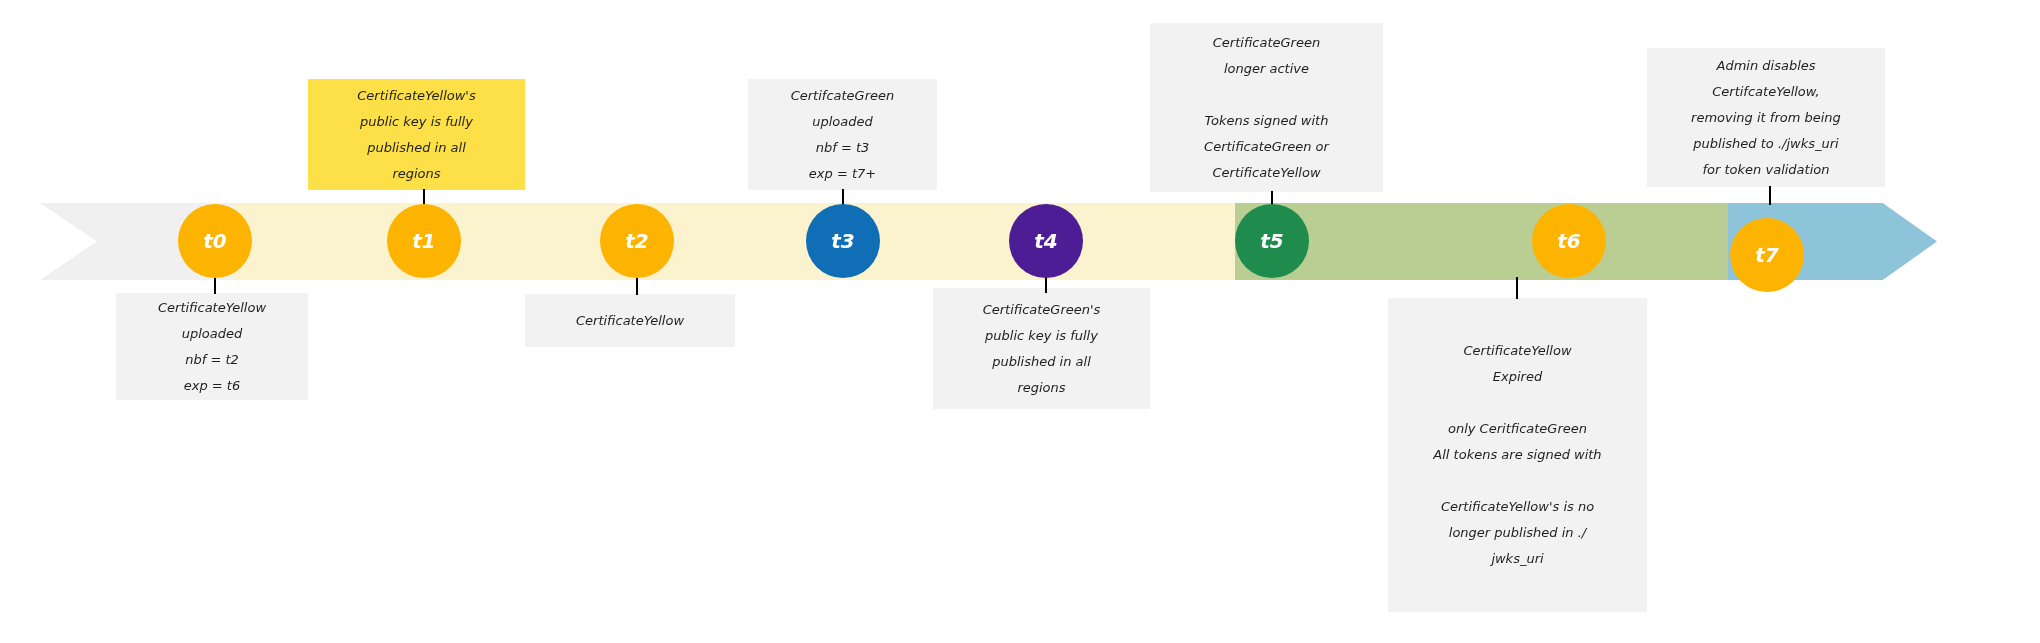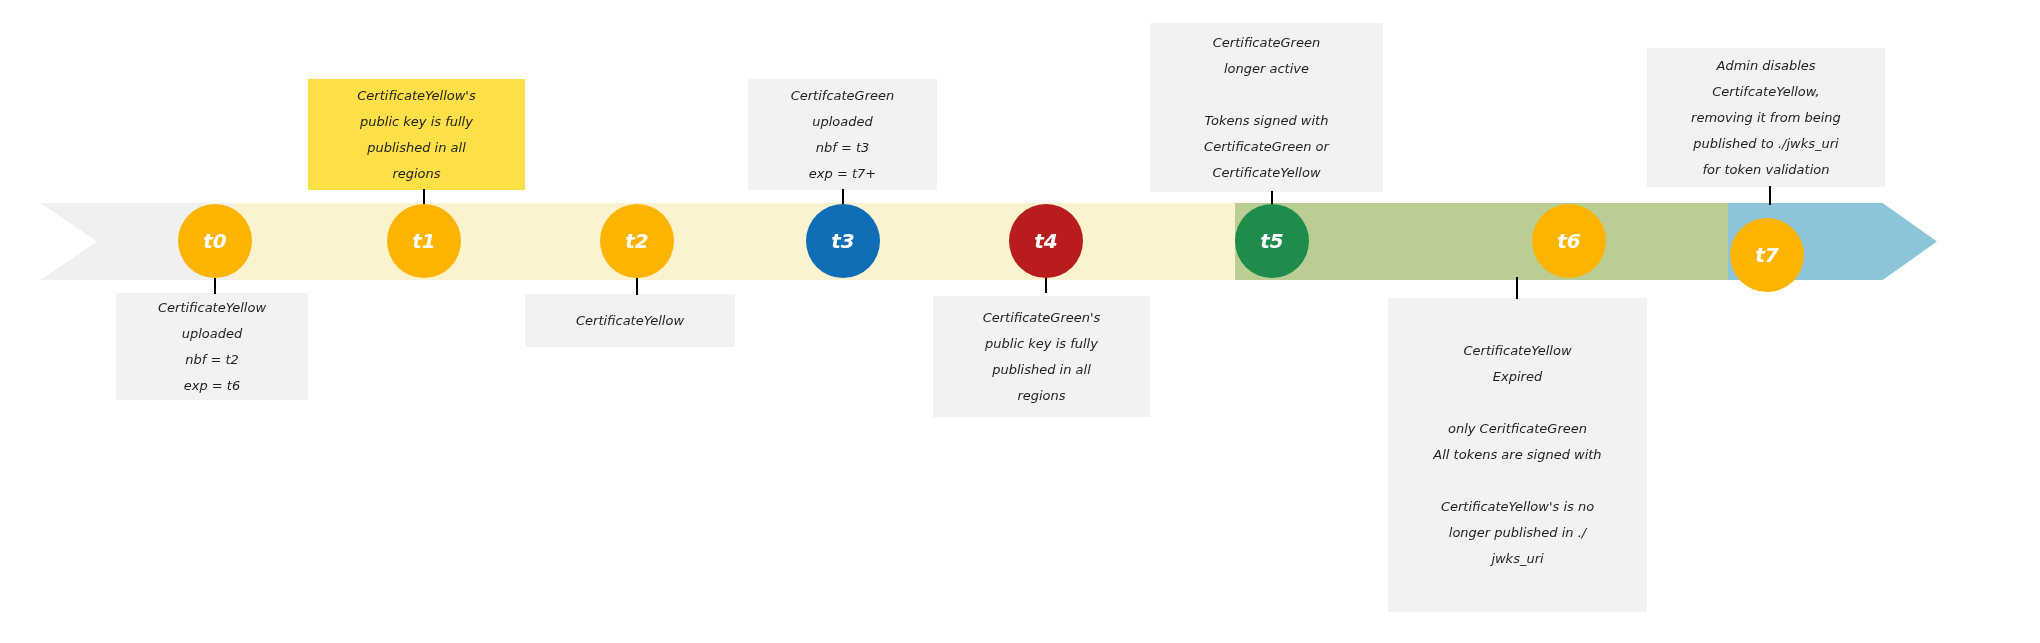--- a/index.html
+++ b/index.html
@@ -85,21 +85,21 @@
   </div>
   <div class="node" style="left: 387px; background: rgb(253, 180, 0);">
     <span class="node-label">t1</span>
   </div>
   <div class="node" style="left: 600px; background: rgb(253, 180, 0);">
     <span class="node-label">t2</span>
   </div>
   <div class="node" style="left: 806px; background: rgb(15, 110, 182);">
     <span class="node-label">t3</span>
   </div>
-  <div class="node" style="left: 1009px; background: #b91c1c;">
+  <div class="node" style="left: 1009px; background: #4c1d95;">
     <span class="node-label">t4</span>
   </div>
   <div class="node" style="left: 1235px; background: rgb(31, 139, 77);">
     <span class="node-label">t5</span>
   </div>
   <div class="node" style="left: 1532px; background: rgb(253, 180, 0);">
     <span class="node-label">t6</span>
   </div>
   <div class="node" style="left: 1730px; background: rgb(253, 180, 0); margin-top: 14px;">
     <span class="node-label">t7</span>
@@ -123,21 +123,21 @@
     <div class="callout-line">CertificateYellow</div>
   </div>
 
   <div class="callout" style="left: 748px; top: 79px; width: 189px; height: 111px; background: rgb(242, 242, 242);">
     <div class="callout-line">CertifcateGreen</div>
     <div class="callout-line">uploaded</div>
     <div class="callout-line">nbf = t3</div>
     <div class="callout-line">exp = t7+</div>
   </div>
 
-  <div class="callout" style="left: 933px; top: 296px; width: 217px; height: 121px; background: rgb(242, 242, 242);">
+  <div class="callout" style="left: 933px; top: 288px; width: 217px; height: 121px; background: rgb(242, 242, 242);">
     <div class="callout-line">CertificateGreen's</div>
     <div class="callout-line">public key is fully</div>
     <div class="callout-line">published in all</div>
     <div class="callout-line">regions</div>
   </div>
 
   <div class="callout" style="left: 1150px; top: 23px; width: 233px; height: 169px; background: rgb(242, 242, 242);">
     <div class="callout-line">CertificateGreen</div>
     <div class="callout-line">longer active</div>
     <div class="callout-line"></div>

